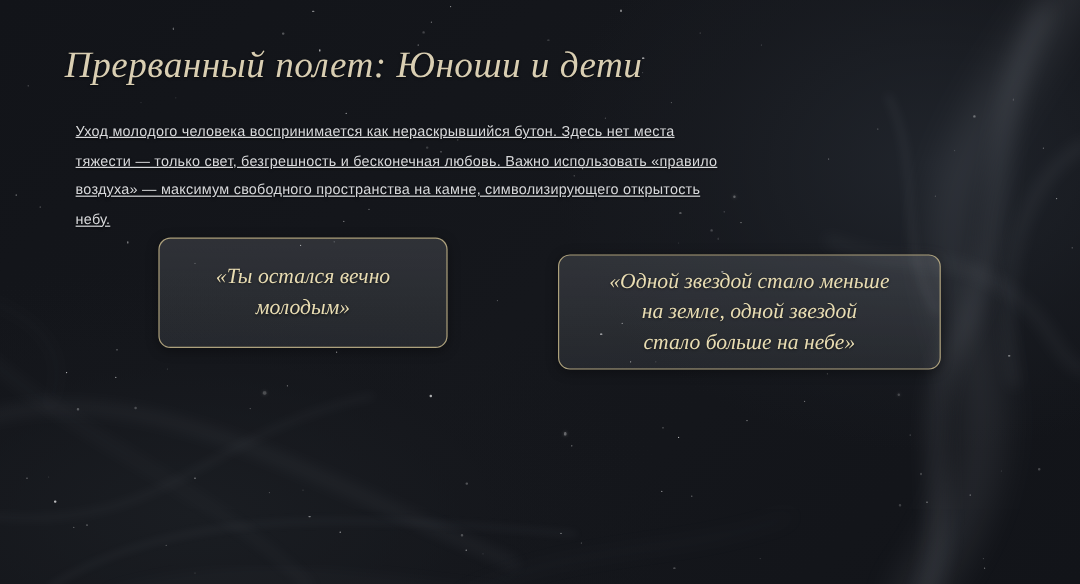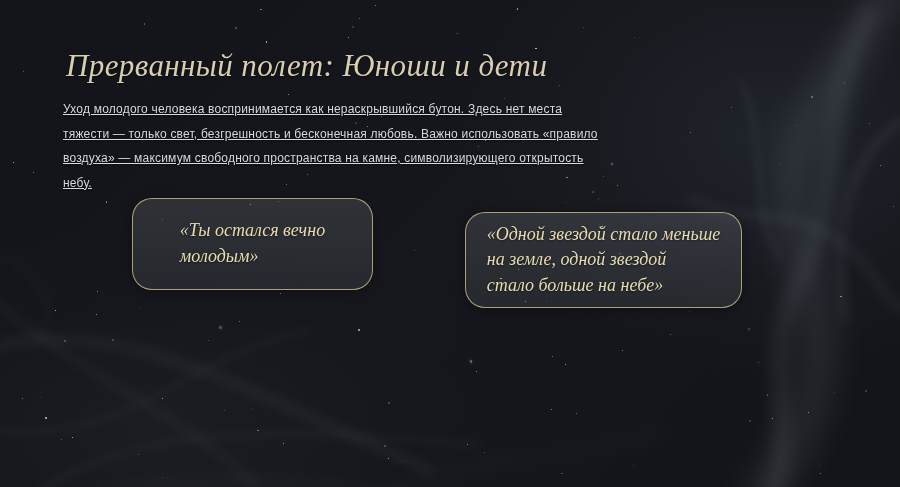--- a/index.html
+++ b/index.html
@@ -10,56 +10,57 @@
     font-family:"Liberation Sans",sans-serif;
     background:
       radial-gradient(ellipse 420px 320px at 86% 28%, #20242b 0%, rgba(26,29,35,0.55) 45%, rgba(20,22,27,0) 75%),
       radial-gradient(ellipse 500px 260px at 18% 88%, #1a1d22 0%, rgba(22,24,29,0.4) 50%, rgba(20,22,27,0) 80%),
       linear-gradient(135deg,#121419 0%, #15171c 50%, #121419 100%);
   }
   .nebula{position:absolute;inset:0;pointer-events:none;}
   .stars{position:absolute;inset:0;pointer-events:none;}
   .star{position:absolute;border-radius:50%;background:#ffffff;}
   .title{
-    position:absolute;left:48px;top:30px;margin:18px;
+    position:absolute;left:48px;top:30px;margin:6px;
     font-family:"Liberation Serif","DejaVu Serif",serif;
     font-style:italic;font-weight:500;
     font-size:31px;letter-spacing:0.4px;
     color:#d9ceb2;
     text-shadow:0 1px 2px rgba(0,0,0,0.5);
   }
   .intro{
     position:absolute;left:48px;top:82px;margin:15px;
     font-size:12px;line-height:24.5px;
     color:#d8d9db;
     white-space:pre-line;
     letter-spacing:0.2px;
     text-shadow:0 1px 2px rgba(0,0,0,0.5);
     text-decoration:underline;
   }
   .card{
     position:absolute;
     display:flex;align-items:center;justify-content:center;
     box-sizing:border-box;
     border:1px solid rgba(196,181,138,0.85);
-    border-radius:20px;
+    border-radius:10px;
     background:linear-gradient(180deg, rgba(205,212,220,0.15) 0%, rgba(190,198,206,0.10) 100%);
     box-shadow:0 2px 10px rgba(0,0,0,0.35);
+    text-align:center;
   }
   .quote{
     font-family:"Liberation Serif","DejaVu Serif",serif;
     font-style:italic;
     font-size:18px;line-height:1.42;
     color:#e8dcb2;
     white-space:pre-line;
     padding:6px 10px;
     text-shadow:0 1px 2px rgba(0,0,0,0.45);
   }
   .card1{left:132px;top:198px;width:241px;height:92px;}
-  .card2{left:465px;top:212px;width:277px;height:96px;}
+  .card2{left:465px;top:212px;width:319px;height:96px;}
   .card3{left:225px;top:334px;width:245px;height:90px;}
   .card4{left:575px;top:352px;width:252px;height:103px;}
 </style>
 </head>
 <body>
 
 <div class="slide">
 
   <svg class="nebula" width="900" height="487" viewBox="0 0 900 487" xmlns="http://www.w3.org/2000/svg">
     <defs>

